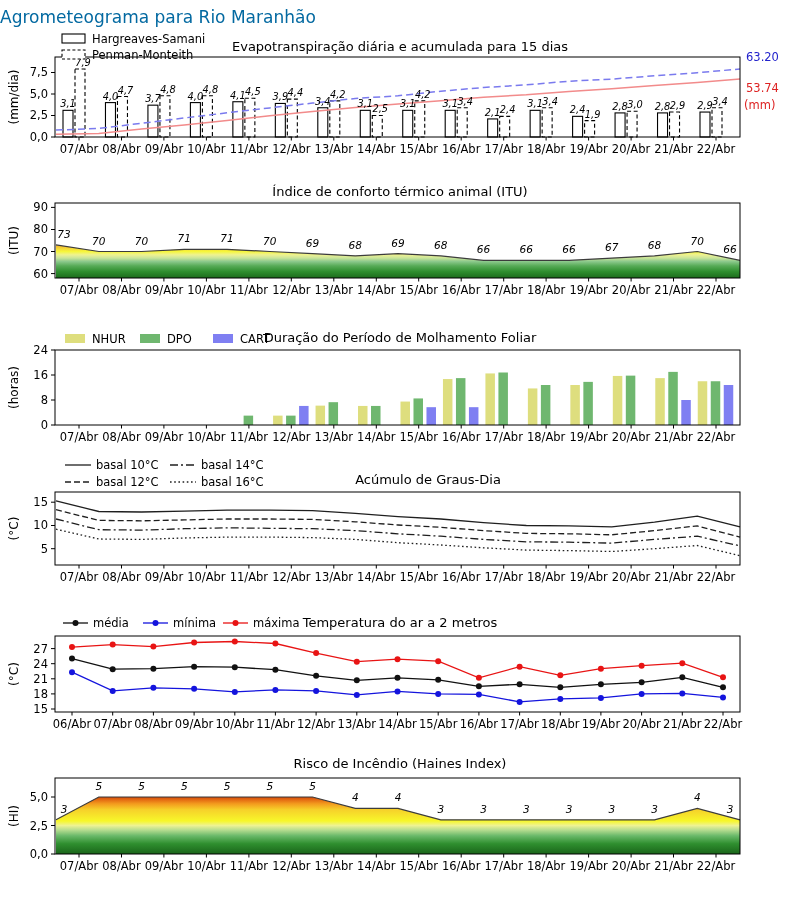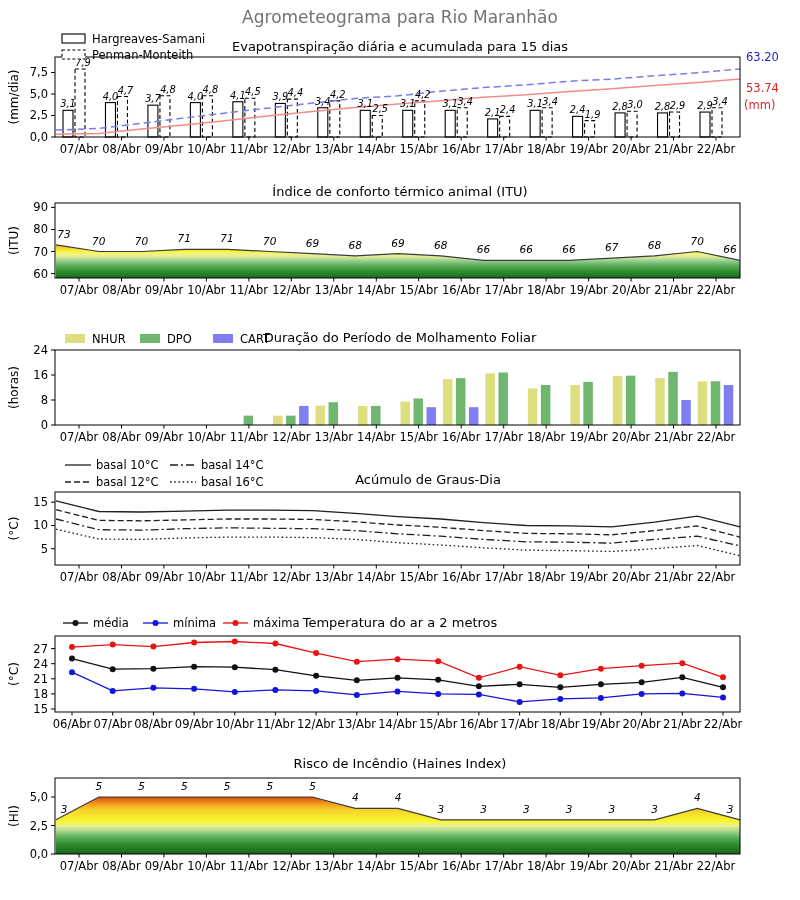--- a/index.html
+++ b/index.html
@@ -1,19 +1,19 @@
 <!DOCTYPE html>
 <html><head>
 <meta charset="utf-8">
 <style>
   html,body{margin:0;padding:0;background:#fff;width:800px;height:900px;overflow:hidden;
     font-family:"DejaVu Sans", sans-serif;}
   #stage{position:relative;width:800px;height:900px;background:#fff;}
-  #main-title{position:absolute;top:7px;left:0;width:800px;text-align:center;
-    font-size:17px;color:#737373;}
+  #main-title{position:absolute;top:7px;left:0;width:800px;
+    font-size:17px;color:#0369a1;}
   #fig{position:absolute;top:0;left:0;width:800px;height:900px;}
   svg text{font-family:"DejaVu Sans", sans-serif;}
 </style>
 </head>
 <body>
 
 <div id="stage">
   <div id="main-title">Agrometeograma para Rio Maranhão</div>
   <div id="fig"><svg width="800" height="900">
         <g>

